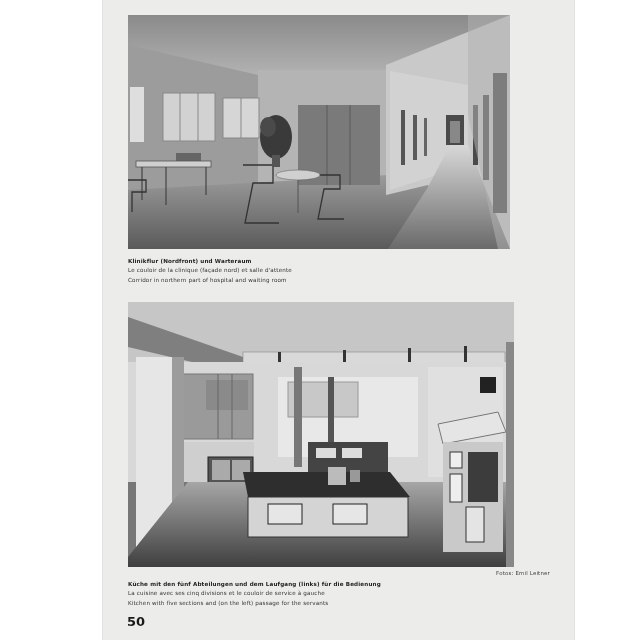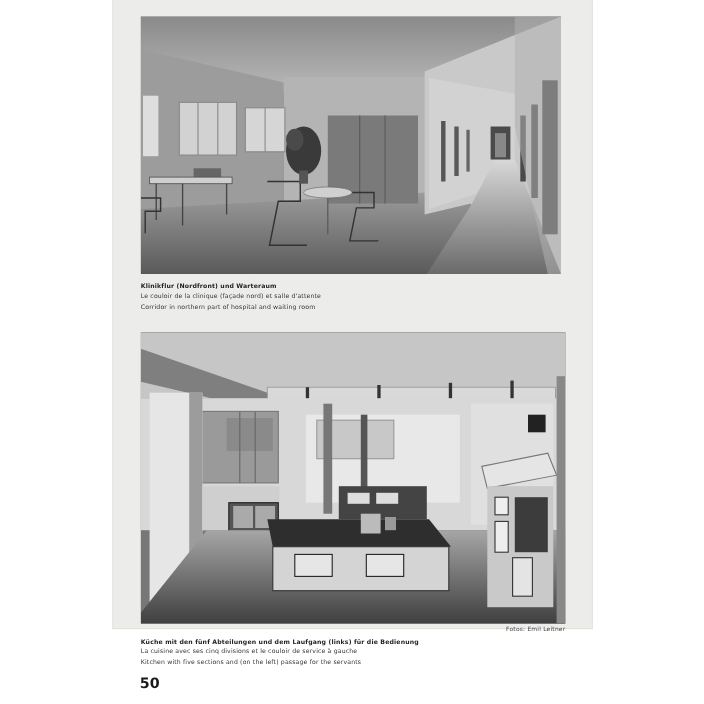--- a/index.html
+++ b/index.html
@@ -1,23 +1,24 @@
 <!DOCTYPE html>
 <html><head>
 <meta charset="utf-8">
 <style>
   html, body { margin: 0; padding: 0; }
   body {
     width: 640px; height: 640px; background: #ffffff; position: relative; overflow: hidden;
     font-family: "DejaVu Sans", sans-serif;
   }
   .page {
-    position: absolute; left: 103px; top: 0; width: 435px; height: 571px;
+    position: absolute; left: 103px; top: 0; width: 435px; height: 640px;
     background: #ececea;
     box-shadow: 0 0 0 1px #e2e2df;
+    padding-left: 36px;
   }
   .photo {
     position: absolute; overflow: hidden; background: #777;
   }
   .photo svg { display: block; width: 100%; height: 100%; }
   #photo-top { left: 25px; top: 15px; width: 382px; height: 234px; }
   #photo-bottom { left: 25px; top: 302px; width: 386px; height: 265px; }
   .caption {
     position: absolute; left: 25px; font-size: 5.6px; line-height: 9.4px; color: #333;
     letter-spacing: 0.15px; white-space: nowrap;

